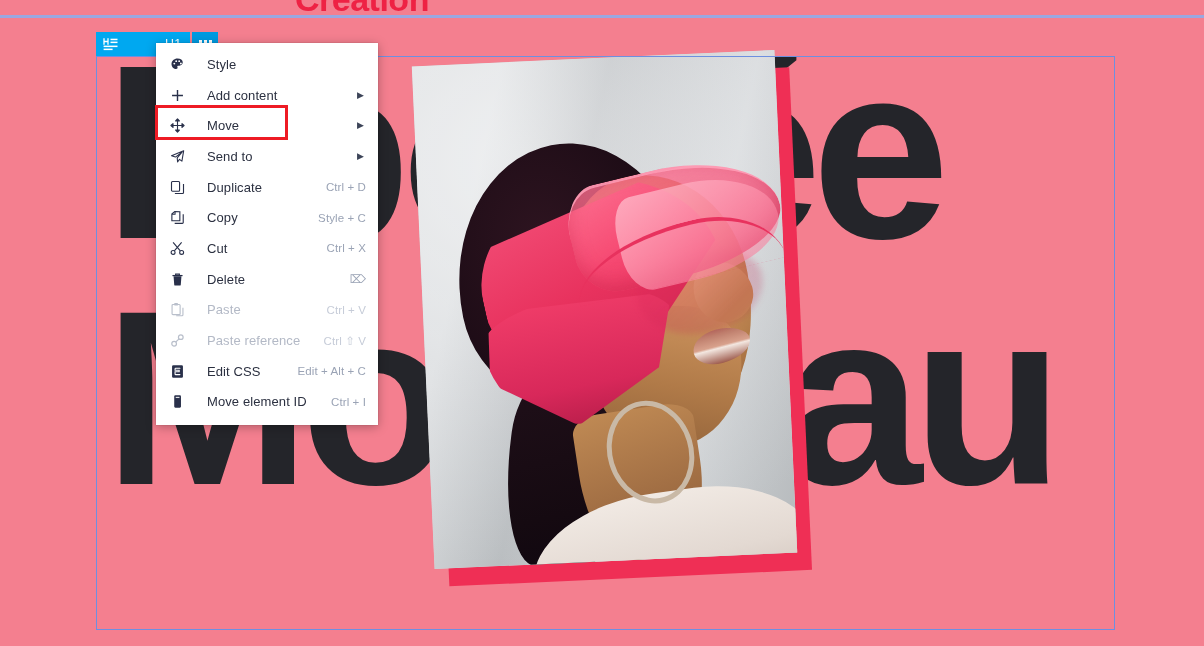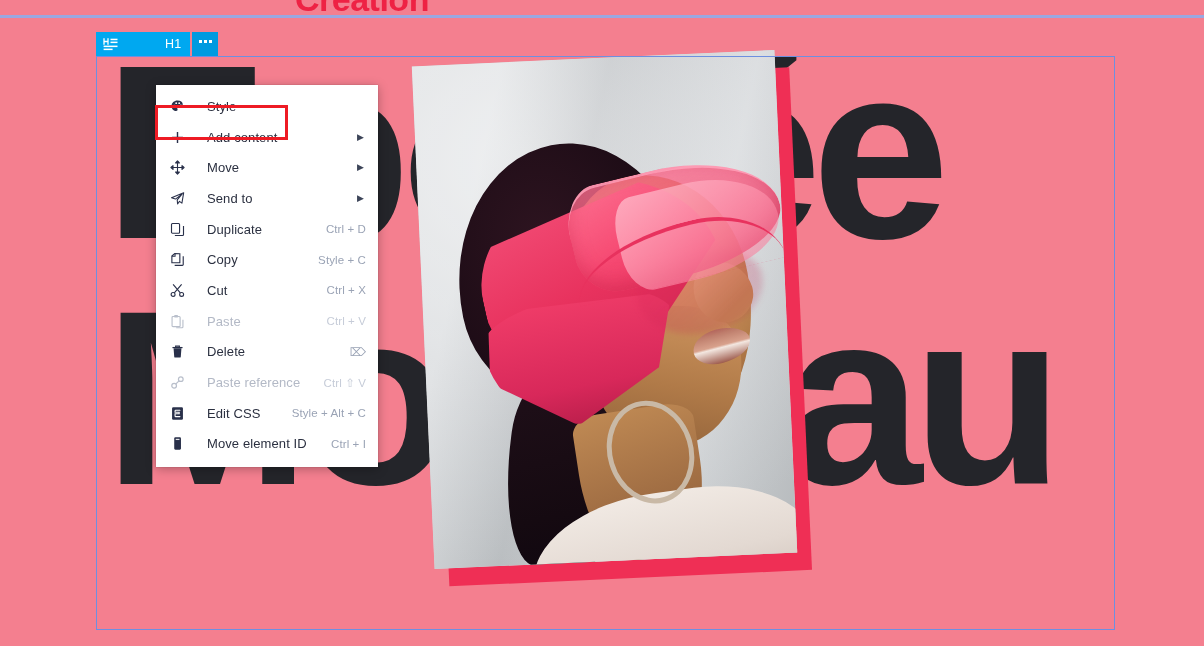--- a/index.html
+++ b/index.html
@@ -232,21 +232,20 @@
   .badge-more .dots i { width: 3px; height: 3px; background: #ffffff; display: block; }
 
   
   .menu {
     position: absolute; left: 156px; top: 43px;
     width: 222px;
     background: #ffffff;
     box-shadow: 0 2px 10px rgba(0,0,0,.28), 0 0 1px rgba(0,0,0,.25);
     padding: 6px 0 8px 0;
     z-index: 40;
-    margin-top: 42px;
   }
   .menu-item {
     position: relative;
     display: flex; align-items: center;
     height: 30.7px;
     padding: 0 12px 0 14px;
     cursor: default;
   }
   .menu-item .mi-icon {
     width: 22px; flex: 0 0 22px;
@@ -412,62 +411,62 @@
         <span class="mi-icon">
           <svg class="ic" width="15" height="15" viewBox="0 0 16 16" fill="none">
             <circle cx="3.3" cy="12.2" r="2.1" stroke="#29304a" stroke-width="1.2"></circle>
             <circle cx="12.4" cy="12.2" r="2.1" stroke="#29304a" stroke-width="1.2"></circle>
             <path d="M4.6 10.6L12.4 1.4M11 10.6L3.3 1.4" stroke="#29304a" stroke-width="1.2"></path>
           </svg>
         </span>
         <span class="mi-label">Cut</span>
         <span class="mi-shortcut">Ctrl + X</span>
       </div>
+      <div class="menu-item">
+        <span class="mi-icon">
+          <svg class="ic" width="15" height="15" viewBox="0 0 16 16" fill="none">
+            <path d="M2.6 3.8h10.8" stroke="#29304a" stroke-width="1.3"></path>
+            <path d="M6 3.6V2.2h4v1.4" stroke="#29304a" stroke-width="1.2"></path>
+            <path d="M3.8 4.4h8.4l-.7 9.1a1 1 0 01-1 .9H5.5a1 1 0 01-1-.9L3.8 4.4z" fill="#29304a"></path>
+          </svg>
+        </span>
+        <span class="mi-label">Delete</span>
+        <span class="mi-shortcut">⌦</span>
+      </div>
       <div class="menu-item disabled">
         <span class="mi-icon">
           <svg class="ic" width="15" height="15" viewBox="0 0 16 16" fill="none">
             <rect x="2.2" y="2.6" width="8.6" height="10.8" rx="1" stroke="#b9bfcb" stroke-width="1.2"></rect>
             <rect x="4.6" y="1.1" width="3.8" height="2.6" rx=".6" fill="#b9bfcb"></rect>
             <path d="M6.6 14.6h6.2a1 1 0 001-1V6" stroke="#b9bfcb" stroke-width="1.2" fill="none"></path>
           </svg>
         </span>
         <span class="mi-label">Paste</span>
         <span class="mi-shortcut">Ctrl + V</span>
       </div>
-      <div class="menu-item">
-        <span class="mi-icon">
-          <svg class="ic" width="15" height="15" viewBox="0 0 16 16" fill="none">
-            <path d="M2.6 3.8h10.8" stroke="#29304a" stroke-width="1.3"></path>
-            <path d="M6 3.6V2.2h4v1.4" stroke="#29304a" stroke-width="1.2"></path>
-            <path d="M3.8 4.4h8.4l-.7 9.1a1 1 0 01-1 .9H5.5a1 1 0 01-1-.9L3.8 4.4z" fill="#29304a"></path>
-          </svg>
-        </span>
-        <span class="mi-label">Delete</span>
-        <span class="mi-shortcut">⌦</span>
-      </div>
       <div class="menu-item disabled">
         <span class="mi-icon">
           <svg class="ic" width="15" height="15" viewBox="0 0 16 16" fill="none">
             <circle cx="4.4" cy="11.4" r="2.5" stroke="#b9bfcb" stroke-width="1.3"></circle>
             <circle cx="11.5" cy="4.4" r="2.5" stroke="#b9bfcb" stroke-width="1.3"></circle>
             <path d="M6.3 9.5l3.3-3.3" stroke="#b9bfcb" stroke-width="1.3"></path>
           </svg>
         </span>
         <span class="mi-label">Paste reference</span>
         <span class="mi-shortcut">Ctrl ⇧ V</span>
       </div>
       <div class="menu-item">
         <span class="mi-icon">
           <svg class="ic" width="15" height="15" viewBox="0 0 16 16" fill="none">
             <rect x="2.2" y="1.4" width="11.6" height="13.2" rx="1.3" fill="#29304a"></rect>
             <path d="M10.6 4.6H6.1a.7.7 0 00-.7.7v1.4h4.4v1.5H5.4v2.4c0 .4.3.7.7.7h4.5" stroke="#fff" stroke-width="1.15" fill="none" stroke-linecap="round"></path>
           </svg>
         </span>
         <span class="mi-label">Edit CSS</span>
-        <span class="mi-shortcut">Style + Alt + C</span>
+        <span class="mi-shortcut">Edit + Alt + C</span>
       </div>
       <div class="menu-item">
         <span class="mi-icon">
           <svg class="ic" width="15" height="15" viewBox="0 0 16 16" fill="none">
             <rect x="4.5" y="1.4" width="7.2" height="13.2" rx="1.2" fill="#29304a"></rect>
             <rect x="6.1" y="3" width="4" height="1.3" fill="#fff" opacity=".85"></rect>
           </svg>
         </span>
         <span class="mi-label">Move element ID</span>
         <span class="mi-shortcut">Ctrl + I</span>

